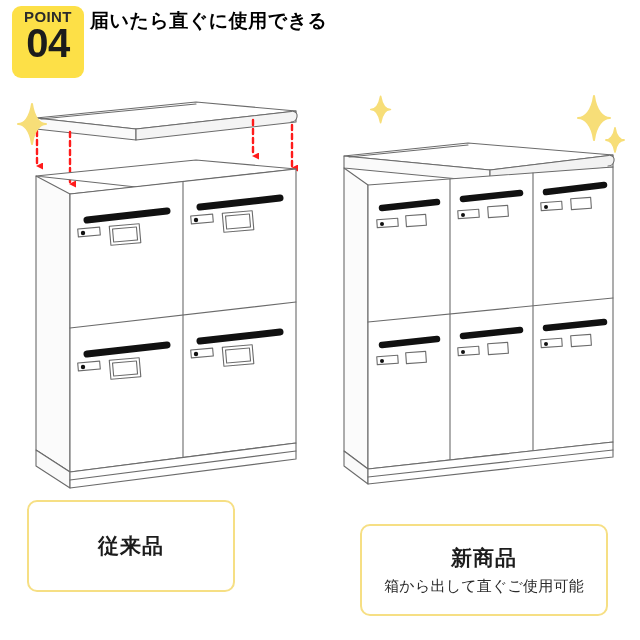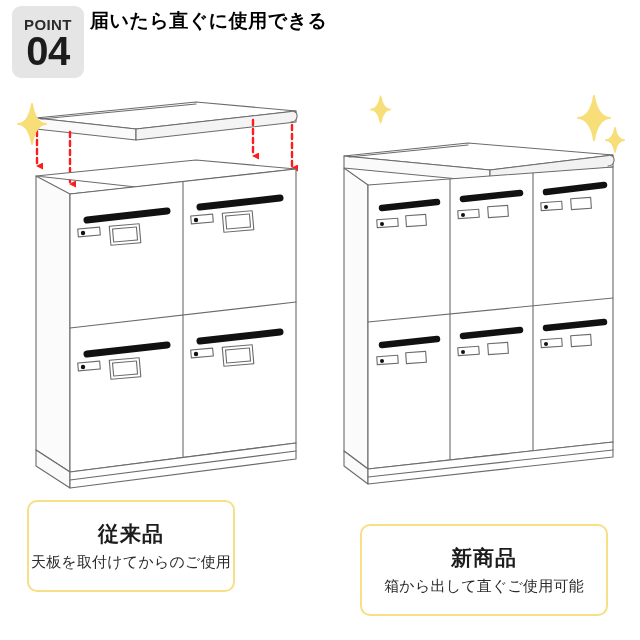--- a/index.html
+++ b/index.html
@@ -10,24 +10,24 @@
     overflow: hidden;
   }
   #page { position: relative; width: 640px; height: 640px; background: #fff; }
 
   
   #header { position: absolute; left: 0; top: 0; width: 640px; height: 92px; }
 
   #point-badge {
     position: absolute; left: 12px; top: 6px;
     width: 72px; height: 72px;
-    background: #e5e5e5;
+    background: #fde047;
     border-radius: 9px;
     display: flex; flex-direction: column;
-    align-items: center; justify-content: center;
+    align-items: center; justify-content: flex-start;
     padding-top: 3px;
   }
   #point-badge .pt-word {
     font-size: 15px; font-weight: 700; color: #2b2b2b;
     letter-spacing: .4px; line-height: 1.05;
   }
   #point-badge .pt-num {
     font-size: 40px; font-weight: 700; color: #1c1c1c;
     line-height: .95; letter-spacing: -.5px; margin-top: -1px;
   }
@@ -279,21 +279,20 @@
           <path d="M368,389 L613,362"></path>
         </g>
       </g>
 
       </g>
     </svg>
   </div>
 
   <div class="caption-box" id="cap-left">
     <div class="cap-title">従来品</div>
-    <div class="cap-desc">天板を取付けてからのご使用</div>
   </div>
 
   <div class="caption-box" id="cap-right">
     <div class="cap-title">新商品</div>
     <div class="cap-desc">箱から出して直ぐご使用可能</div>
   </div>
 
 </div>
 
 </body></html>

